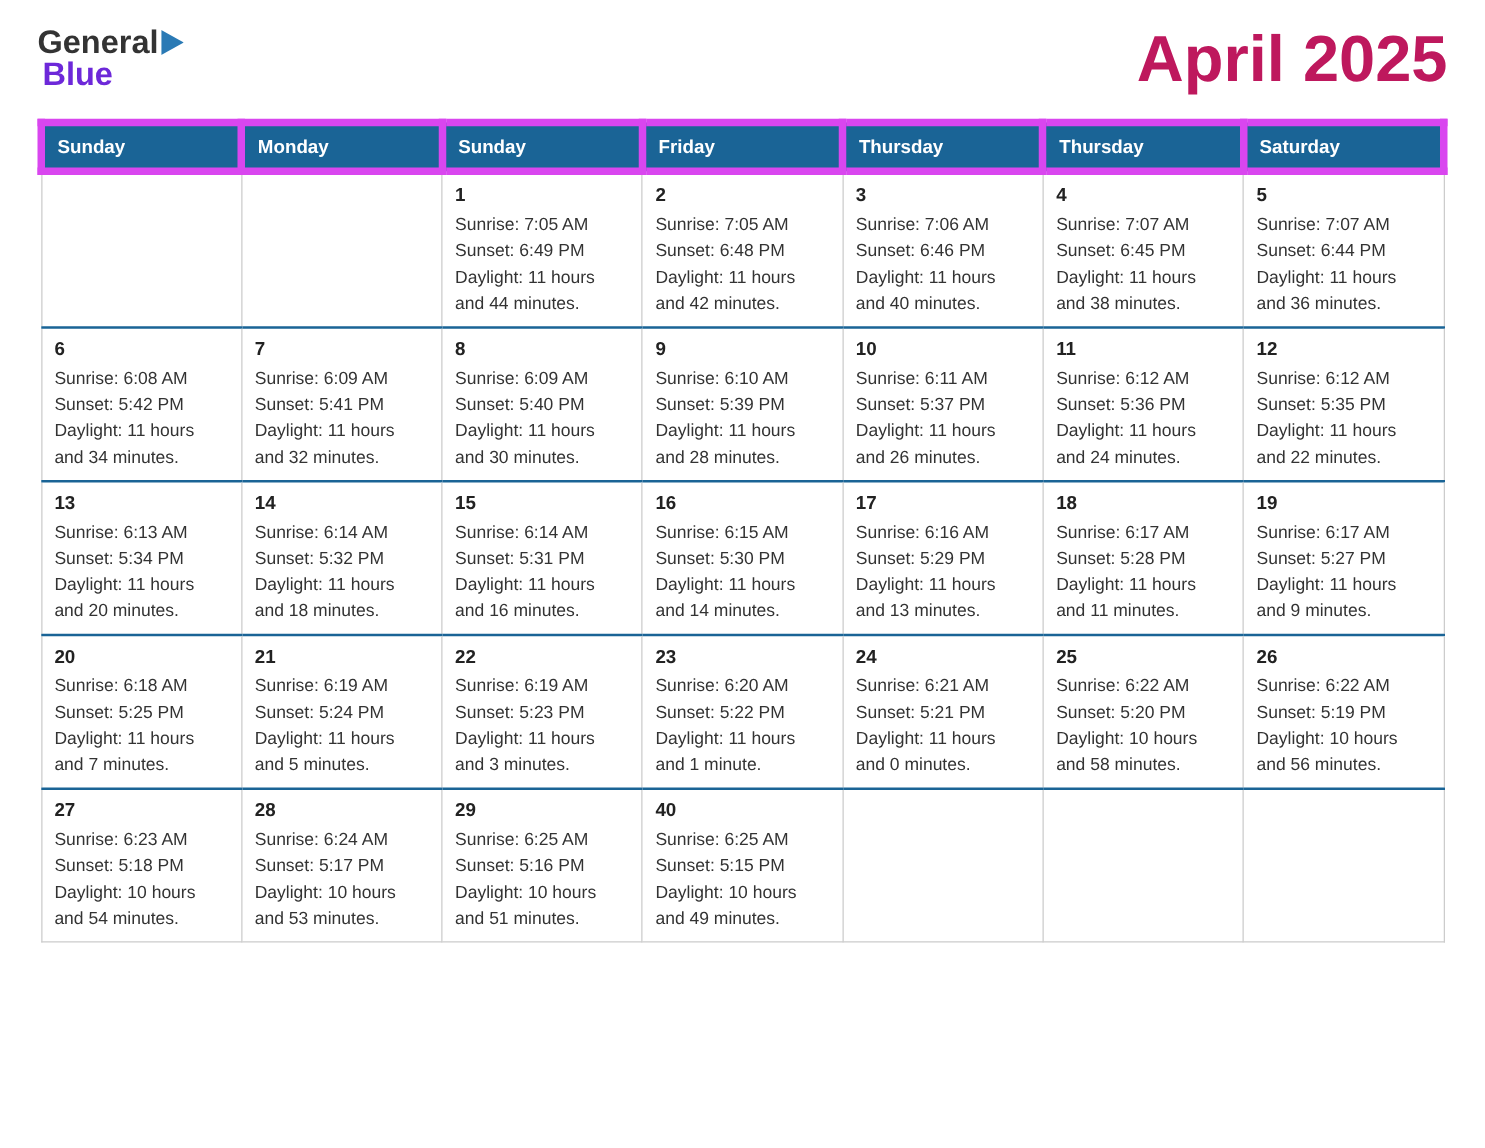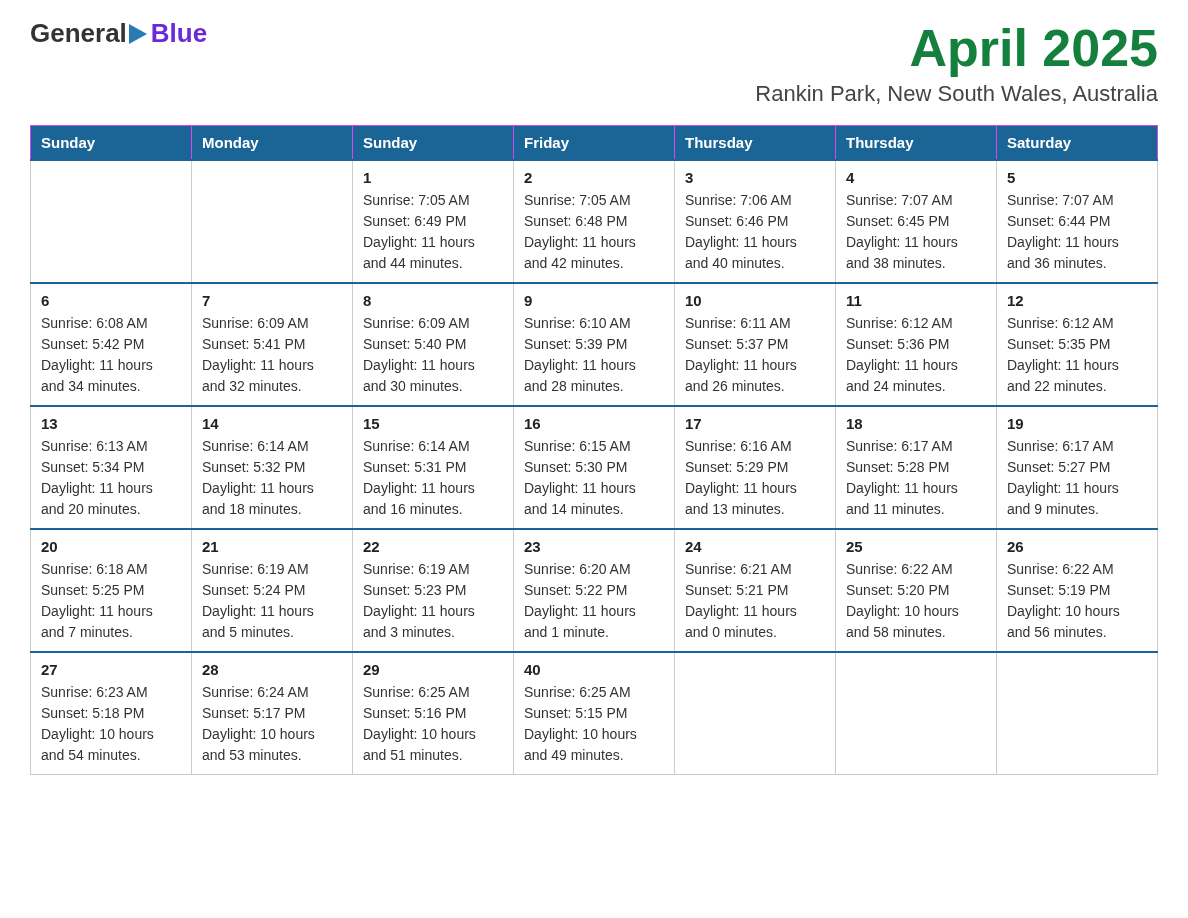--- a/index.html
+++ b/index.html
@@ -15,41 +15,41 @@
       justify-content: space-between;
       align-items: flex-start;
       margin-bottom: 18px;
     }
     .title-section {
       text-align: right;
     }
     .calendar-title {
       font-size: 52px;
       font-weight: bold;
-      color: #15803d;
+      color: #be185d;
       line-height: 1.1;
     }
     .calendar-subtitle {
       font-size: 22px;
       color: #444;
       margin-top: 4px;
     }
     .calendar-table {
       width: 100%;
       border-collapse: collapse;
       table-layout: fixed;
     }
     .calendar-table thead tr th {
       background-color: #1a6496;
       color: #fff;
       font-size: 15px;
       font-weight: bold;
       padding: 8px 10px;
       text-align: left;
-      border: 1px solid #d946ef;
+      border: 6px solid #d946ef;
     }
     .calendar-table tbody tr td {
       vertical-align: top;
       border: 1px solid #ccc;
       padding: 8px 10px;
       font-size: 13px;
       color: #333;
       min-height: 90px;
       height: 115px;
     }
@@ -65,21 +65,21 @@
       margin-bottom: 4px;
       color: #222;
     }
     .day-info {
       font-size: 14px;
       line-height: 1.5;
       color: #333;
     }
     .logo-wrapper {
       display: flex;
-      flex-direction: row;
+      flex-direction: column;
       align-items: flex-start;
     }
     .logo-row {
       display: flex;
       align-items: center;
     }
     .logo-bottom-text {
       font-size: 26px;
       font-weight: bold;
       color: #6d28d9;
@@ -110,21 +110,20 @@
       <svg class="logo-svg-arrow" width="18" height="20" viewBox="0 0 18 20">
         <polygon points="0,0 18,10 0,20" fill="#2a7ab5"></polygon>
       </svg>
     </div>
     <div class="logo-row">
       <span class="logo-bottom-text">Blue</span>
     </div>
   </div>
   <div class="title-section">
     <div class="calendar-title">April 2025</div>
-    <div class="calendar-subtitle">Rankin Park, New South Wales, Australia</div>
   </div>
 </div>
 
 <table class="calendar-table">
   <thead>
     <tr>
     <th>Sunday</th>
         <th>Monday</th>
         <th>Sunday</th>
         <th>Friday</th>

